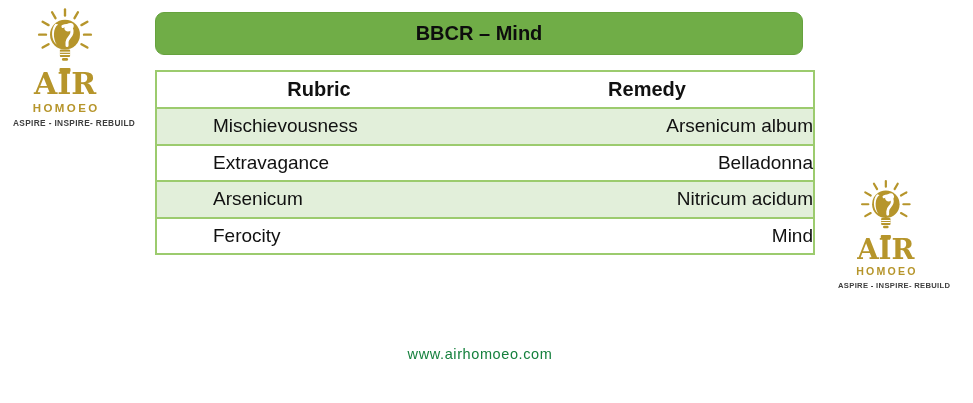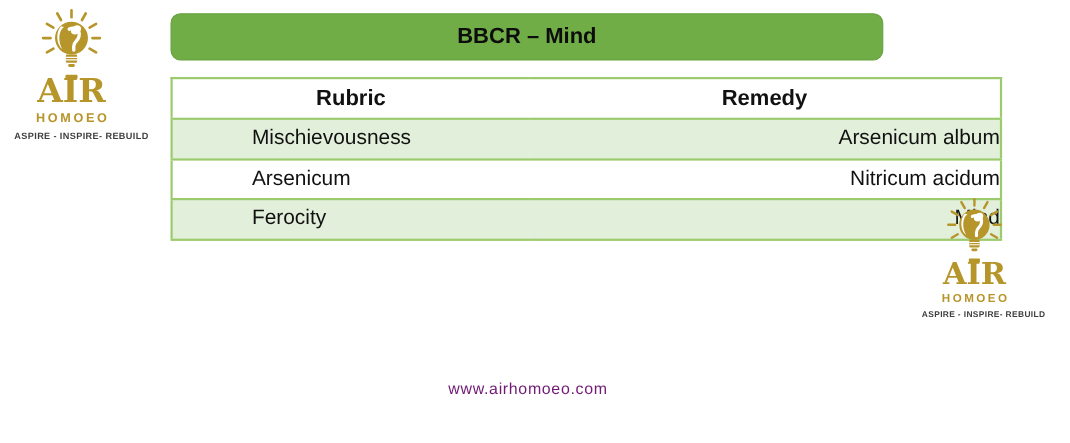--- a/index.html
+++ b/index.html
@@ -72,54 +72,54 @@
     border:1px solid #66A23E;
     border-radius:9px;
     display:flex;align-items:center;justify-content:center;
     font-size:20px;font-weight:bold;color:#0d0d0d;
   }
 
   
   table.rubric-table{
     position:absolute;
     left:155px;top:70px;
-    width:756px;
+    width:660px;
     border-collapse:collapse;
     border:2px solid var(--border-green);
     font-size:19px;
     color:#111111;
   }
   .rubric-table th{
     height:37px;
     background:#ffffff;
     font-size:20px;
     font-weight:bold;
     text-align:center;
     vertical-align:middle;
     border-bottom:2px solid var(--border-green);
   }
   .rubric-table td{
     height:36.5px;
     vertical-align:middle;
     border-bottom:2px solid var(--border-green);
   }
-  .rubric-table td.cell-rubric{width:325px;padding-left:72px;margin-left:16px;}
+  .rubric-table td.cell-rubric{width:325px;padding-left:56px;margin-left:16px;}
   .rubric-table td.cell-remedy{padding-left:48px;text-align:right;}
   .rubric-table tbody tr:nth-child(odd){background:var(--row-green);}
   .rubric-table tbody tr:nth-child(even){background:#ffffff;}
 
   
   .footer{
     position:absolute;
     left:155px;top:346px;
     width:650px;
     text-align:center;
     font-size:14.5px;
     letter-spacing:0.6px;
-    color:#701a75;
+    color:#15803d;
   }
 </style>
 </head>
 <body>
 
 <div class="logo logo--left">
   <svg class="bulb" width="68" height="62" viewBox="0 0 100 80">
     <g stroke="#B6952B" stroke-width="3.5" stroke-linecap="round">
       <line x1="50" y1="10" x2="50" y2="1"></line>
       <line x1="64" y1="13.8" x2="69" y2="5.1"></line>
@@ -159,20 +159,24 @@
       <th>Remedy</th>
     </tr>
   </thead>
   <tbody>
 
   <tr class="">
       <td class="cell-rubric">Mischievousness</td>
       <td class="cell-remedy">Arsenicum album</td>
     </tr>
       <tr class="">
+      <td class="cell-rubric">Extravagance</td>
+      <td class="cell-remedy">Belladonna</td>
+    </tr>
+      <tr class="">
       <td class="cell-rubric">Arsenicum</td>
       <td class="cell-remedy">Nitricum acidum</td>
     </tr>
       <tr class="">
       <td class="cell-rubric">Ferocity</td>
       <td class="cell-remedy">Mind</td>
     </tr>
     </tbody>
 </table>
 

